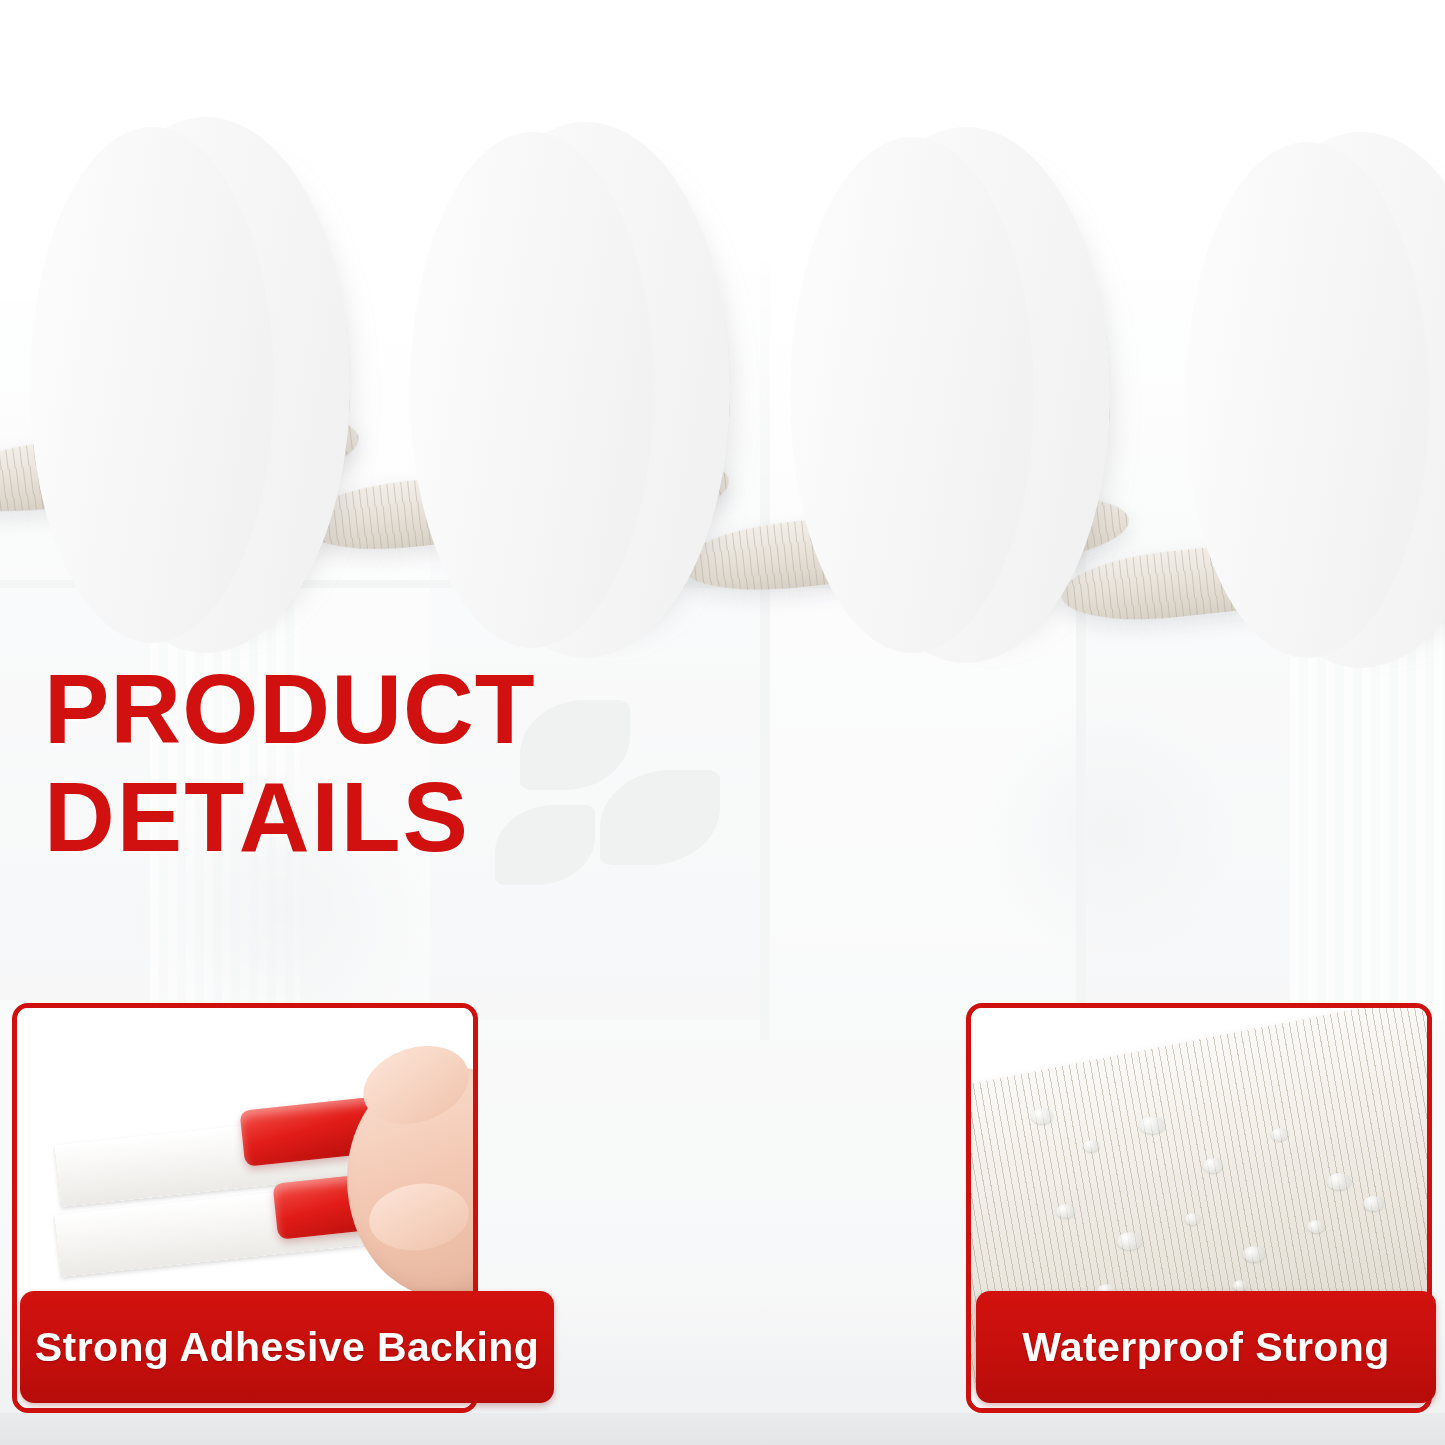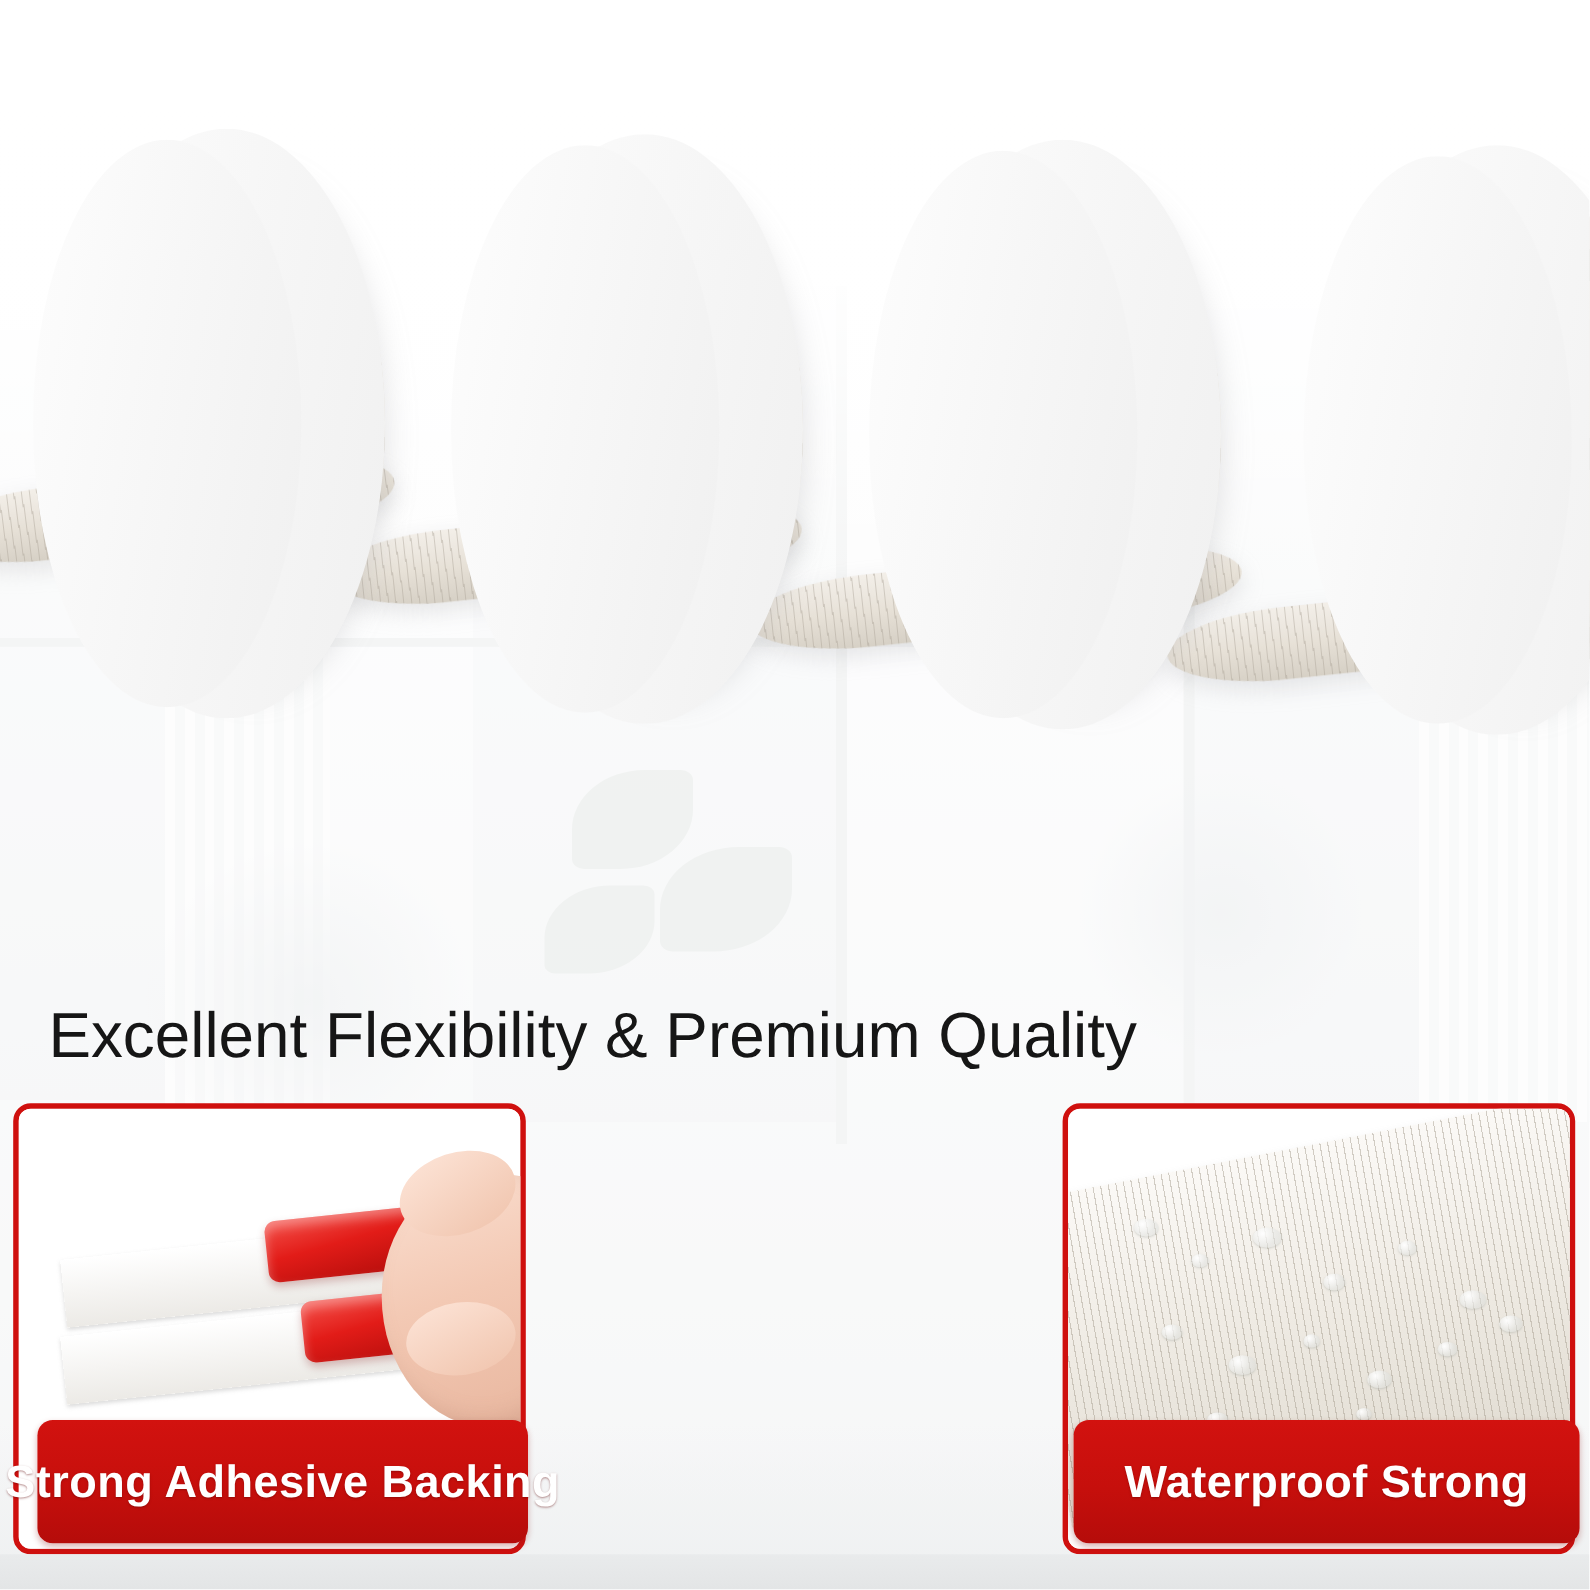--- a/index.html
+++ b/index.html
@@ -178,37 +178,40 @@
     </div>
 
     <div class="coil" style="left:1185px;top:110px;">
       <div class="ring ring-inner" style="left:36px;top:10px;"></div>
       <div class="ring ring-white-edge" style="left:26px;top:16px;width:300px;height:548px;"></div>
       <div class="ring ring-red" style="left:0px;top:22px;width:268px;height:536px;"></div>
       <div class="ring ring-white-edge" style="left:-6px;top:26px;width:256px;height:528px;"></div>
     </div>
   </div>
 
-  <div class="subtitle">Excellent Flexibility &amp; Premium Quality</div>
+  <div class="headline">
+    <div class="h-line">PRODUCT</div>
+    <div class="h-line two">DETAILS</div>
+  </div>
 
   <div class="panels">
 
     <div class="panel" style="left:12px;">
       <div class="panel-frame">
         <div class="panel-photo">
           <div class="strip-base" style="left:40px;top:120px;width:330px;height:62px;transform:rotate(-6deg);"></div>
           <div class="strip-base" style="left:40px;top:190px;width:330px;height:62px;transform:rotate(-6deg);"></div>
           <div class="adh" style="left:225px;top:95px;width:150px;height:56px;transform:rotate(-6deg);"></div>
           <div class="adh" style="left:258px;top:168px;width:150px;height:56px;transform:rotate(-6deg);"></div>
           <div class="hand" style="left:330px;top:60px;width:190px;height:230px;"></div>
           <div class="finger" style="left:345px;top:40px;width:108px;height:74px;transform:rotate(-18deg);"></div>
           <div class="finger" style="left:352px;top:176px;width:100px;height:66px;transform:rotate(-8deg);"></div>
         </div>
       </div>
-      <div class="banner" style="left:22px;top:288px;width:446px;">
+      <div class="banner" style="left:8px;top:288px;width:534px;">
         <span class="banner-label">Strong Adhesive Backing</span>
       </div>
     </div>
 
 
     <div class="panel" style="left:966px;">
       <div class="panel-frame">
         <div class="panel-photo">
           <div class="woodband" style="left:-30px;top:30px;width:560px;height:300px;transform:rotate(-11deg);border-radius:0;"></div>
           <div class="drop" style="left:60px;top:100px;width:22px;height:16px;"></div>

